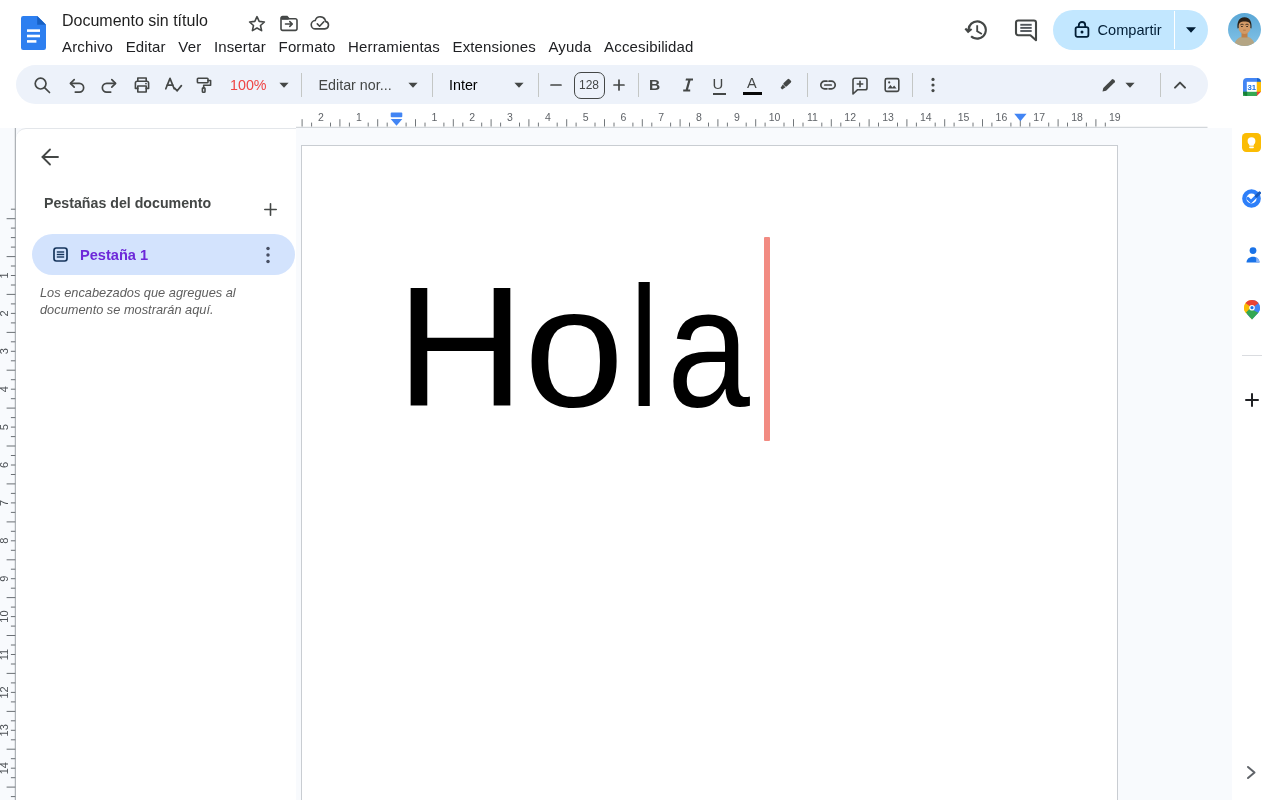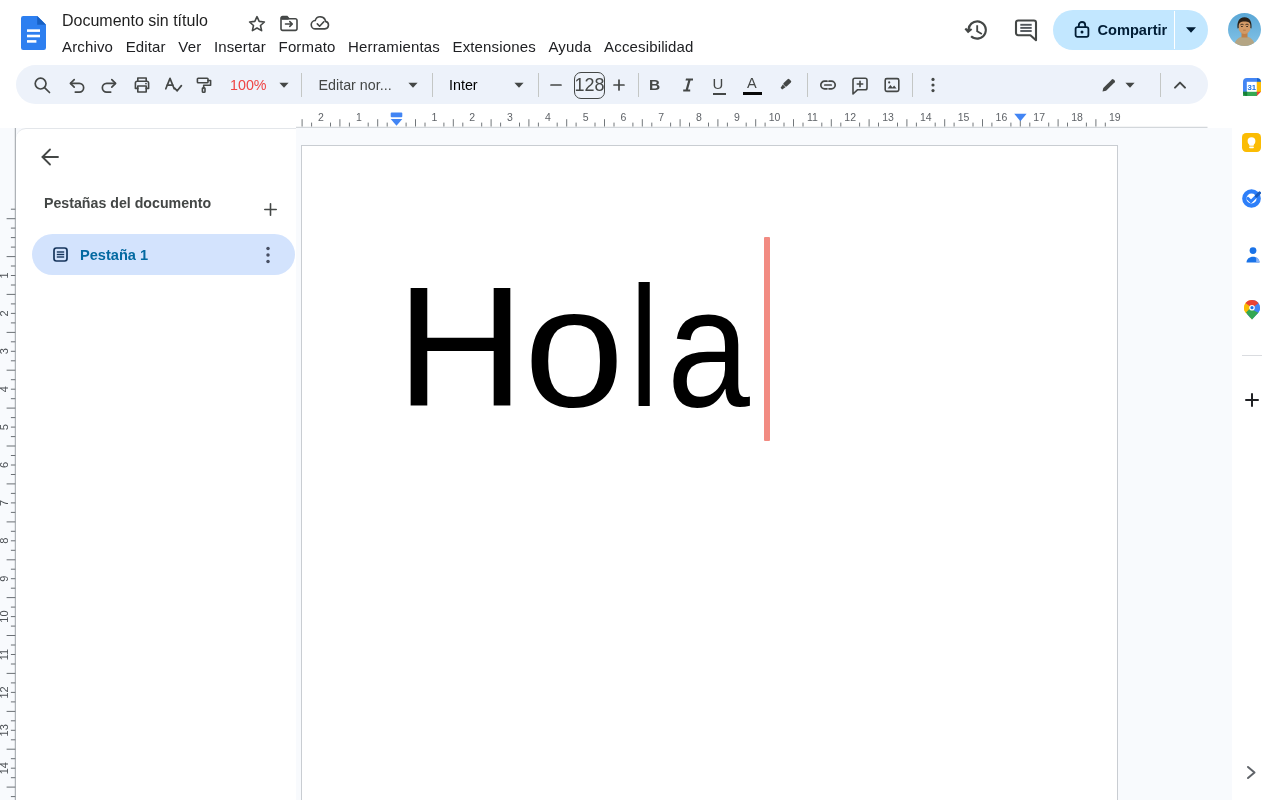--- a/index.html
+++ b/index.html
@@ -27,28 +27,29 @@
     </svg>
 <div class="abs" style="left:32px;top:234px;width:263px;height:41px;background:#d3e3fd;border-radius:21px"></div>
 <svg class="abs" style="left:53px;top:247px" width="15" height="15" viewBox="0 0 15 15">
       <rect x="1" y="1" width="13" height="13" rx="2.4" fill="none" stroke="#16355c" stroke-width="1.7"></rect>
       <g stroke="#16355c" stroke-width="1.4">
         <path d="M3.8 5 H11.2"></path>
         <path d="M3.8 7.5 H11.2"></path>
         <path d="M3.8 10 H11.2"></path>
       </g>
     </svg>
-<div class="abs" style="left:80px;top:247px;font-size:14.6px;font-weight:700;color:#0369a1">Pestaña 1</div>
+<div class="abs" style="left:80px;top:247px;font-size:14.6px;font-weight:700;color:#6d28d9">Pestaña 1</div>
 <svg class="abs" style="left:263px;top:245px" width="10" height="20" viewBox="0 0 10 20">
       <g fill="#474f63">
         <circle cx="5" cy="3.6" r="1.75"></circle>
         <circle cx="5" cy="10" r="1.75"></circle>
         <circle cx="5" cy="16.4" r="1.75"></circle>
       </g>
     </svg>
+<div class="abs" style="left:40px;top:284px;width:215px;font-size:12.8px;font-style:italic;color:#5e5e5e;line-height:17px">Los encabezados que agregues al documento se mostrarán aquí.</div>
 <svg class="abs" style="left:290px;top:108px" width="925" height="20">
       <g stroke="#72777b" stroke-width="1">
         <line x1="12.1" y1="11.2" x2="12.1" y2="18.6"></line>
         <line x1="21.6" y1="14.6" x2="21.6" y2="18.6"></line>
         <line x1="40.5" y1="14.6" x2="40.5" y2="18.6"></line>
         <line x1="49.9" y1="11.2" x2="49.9" y2="18.6"></line>
         <line x1="59.4" y1="14.6" x2="59.4" y2="18.6"></line>
         <line x1="78.2" y1="14.6" x2="78.2" y2="18.6"></line>
         <line x1="87.7" y1="11.2" x2="87.7" y2="18.6"></line>
         <line x1="97.2" y1="14.6" x2="97.2" y2="18.6"></line>
@@ -308,21 +309,21 @@
       </g>
     </svg>
 <div class="abs" style="left:1053px;top:9.5px;width:155px;height:40px;background:#c2e7ff;border-radius:20px"></div>
 <svg class="abs" style="left:1073px;top:20px" width="18" height="18" viewBox="0 0 18 18">
       <g fill="none" stroke="#001d35" stroke-width="1.8">
         <rect x="2.6" y="7.2" width="12.8" height="9.6" rx="1.8"></rect>
         <path d="M5.8 7 V5.2 a3.2 3.2 0 0 1 6.4 0 V7"></path>
       </g>
       <circle cx="9" cy="12" r="1.5" fill="#001d35"></circle>
     </svg>
-<div class="abs" style="left:1097.5px;top:21.5px;font-size:14.6px;font-weight:700;color:#001d35">Compartir</div>
+<div class="abs" style="left:1097.5px;top:21.5px;font-size:14.6px;font-weight:400;color:#001d35">Compartir</div>
 <div class="abs" style="left:1173.5px;top:10.5px;width:1.5px;height:38px;background:#fff"></div>
 <svg class="abs" style="left:1185px;top:26px" width="12" height="8" viewBox="0 0 12 8">
       <path d="M1 1.2 h10 l-5 5.6z" fill="#001d35"></path>
     </svg>
 <svg class="abs" style="left:1228px;top:13px" width="33" height="33" viewBox="0 0 33 33">
       <defs>
         <clipPath id="avc">
           <circle cx="16.5" cy="16.5" r="16.5"></circle>
         </clipPath>
         <linearGradient id="sky" x1="0" y1="0" x2="0" y2="1">
@@ -399,21 +400,21 @@
     </svg>
 <div class="abs" style="left:431.5px;top:72.5px;width:1px;height:24px;background:#c4c7c5"></div>
 <div class="abs" style="left:449px;top:77px;font-size:14.3px;color:#000000">Inter</div>
 <svg class="abs" style="left:513.5px;top:81.5px" width="10" height="6" viewBox="0 0 10 6">
       <path d="M0.4 0.8 h9.2 l-4.6 5z" fill="#444746"></path>
     </svg>
 <div class="abs" style="left:538px;top:72.5px;width:1px;height:24px;background:#c4c7c5"></div>
 <svg class="abs" style="left:548.5px;top:77.5px" width="14" height="14" viewBox="0 0 14 14">
       <path d="M2 7 H12" stroke="#444746" fill="none" stroke-linecap="round" stroke-linejoin="round" stroke-width="1.7"></path>
     </svg>
-<div class="abs" style="left:573.5px;top:71.5px;width:29px;height:25px;border:1.5px solid #444746;border-radius:7px;color:#444746;font-size:18px;text-align:left;line-height:25px">128</div>
+<div class="abs" style="left:573.5px;top:71.5px;width:29px;height:25px;border:1.5px solid #444746;border-radius:7px;color:#444746;font-size:12px;text-align:center;line-height:25px">128</div>
 <svg class="abs" style="left:611.5px;top:77.5px" width="14" height="14" viewBox="0 0 14 14">
       <g stroke="#444746" fill="none" stroke-linecap="round" stroke-linejoin="round" stroke-width="1.7">
         <path d="M2 7 H12"></path>
         <path d="M7 2 V12"></path>
       </g>
     </svg>
 <div class="abs" style="left:637.5px;top:72.5px;width:1px;height:24px;background:#c4c7c5"></div>
 <div class="abs" style="left:649px;top:76px;font-size:15.5px;font-weight:700;color:#444746">B</div>
 <svg class="abs" style="left:677.0px;top:74.5px" width="20" height="20" viewBox="0 0 20 20">
       <path d="M8.2 3.6 h7 v1.9 h-2.5 l-2.5 9 h2.2 v1.9 h-7 v-1.9 h2.5 l2.5-9 H7.7z" fill="#444746" transform="translate(0.8 0)"></path>

